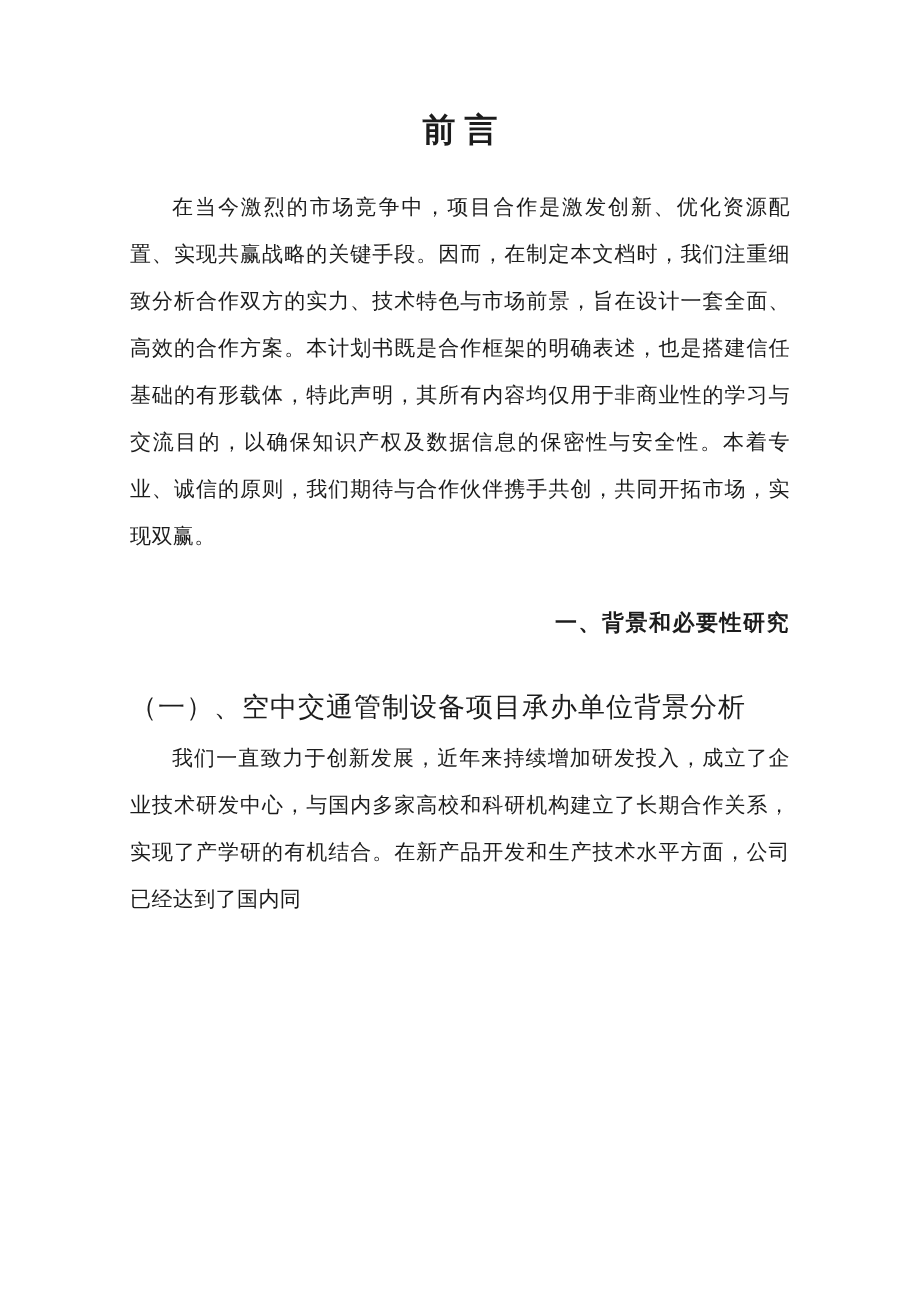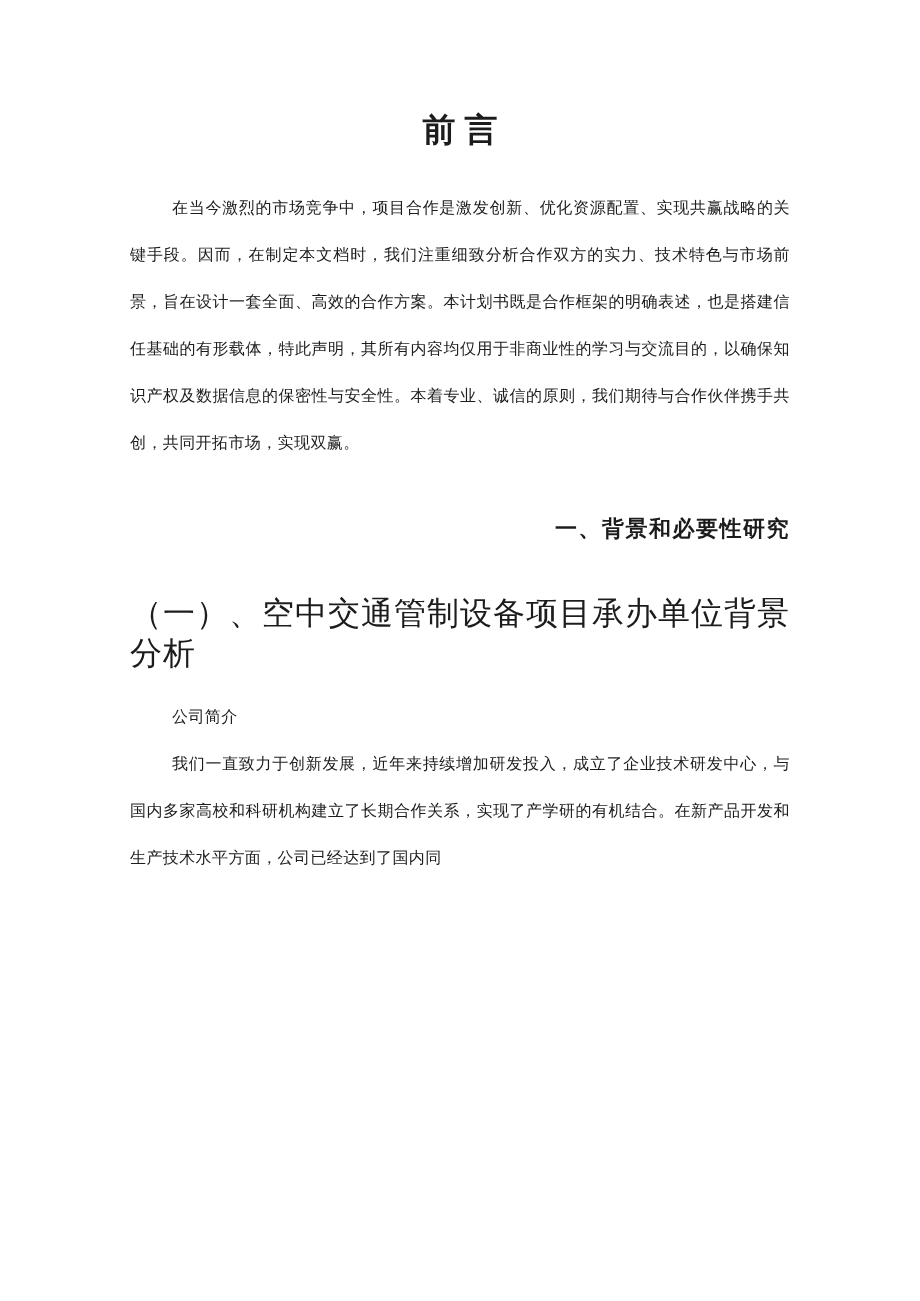--- a/index.html
+++ b/index.html
@@ -25,21 +25,21 @@
     padding-top: 106px;
     text-align: center;
     font-size: 33px;
     font-weight: 600;
     letter-spacing: 9px;
     line-height: 48px;
     text-indent: 9px; 
   }
   .body-para {
     margin: 0;
-    font-size: 16px;
+    font-size: 21px;
     line-height: 47px;
     letter-spacing: 0.4px;
     text-align: justify;
     text-indent: 42px;
     word-break: break-all;
   }
   .intro-para {
     margin-top: 30px;
   }
   .sec-heading {
@@ -47,21 +47,21 @@
     padding-left: 50px;
     font-family: "Liberation Sans", "DejaVu Sans", sans-serif;
     font-size: 22px;
     font-weight: bold;
     line-height: 32px;
     letter-spacing: 1.5px;
     text-align: right;
   }
   .subsec-heading {
     margin: 48px 0 8px 0;
-    font-size: 32px;
+    font-size: 27px;
     font-weight: normal;
     line-height: 40px;
     letter-spacing: 1px;
   }
   .label-para {
     margin-top: 20px;
   }
 </style>
 </head>
 <body>
@@ -70,19 +70,18 @@
   <div class="inner">
 
     <h1 class="doc-title">前言</h1>
 
     <p class="body-para intro-para">在当今激烈的市场竞争中，项目合作是激发创新、优化资源配置、实现共赢战略的关键手段。因而，在制定本文档时，我们注重细致分析合作双方的实力、技术特色与市场前景，旨在设计一套全面、高效的合作方案。本计划书既是合作框架的明确表述，也是搭建信任基础的有形载体，特此声明，其所有内容均仅用于非商业性的学习与交流目的，以确保知识产权及数据信息的保密性与安全性。本着专业、诚信的原则，我们期待与合作伙伴携手共创，共同开拓市场，实现双赢。</p>
 
     <h2 class="sec-heading">一、背景和必要性研究</h2>
 
     <h3 class="subsec-heading">（一）、空中交通管制设备项目承办单位背景分析</h3>
 
-    <p class="body-para label-para">公司简介</p>
 
 
     <p class="body-para">我们一直致力于创新发展，近年来持续增加研发投入，成立了企业技术研发中心，与国内多家高校和科研机构建立了长期合作关系，实现了产学研的有机结合。在新产品开发和生产技术水平方面，公司已经达到了国内同</p>
 
   </div>
 </div>
 
 </body></html>

